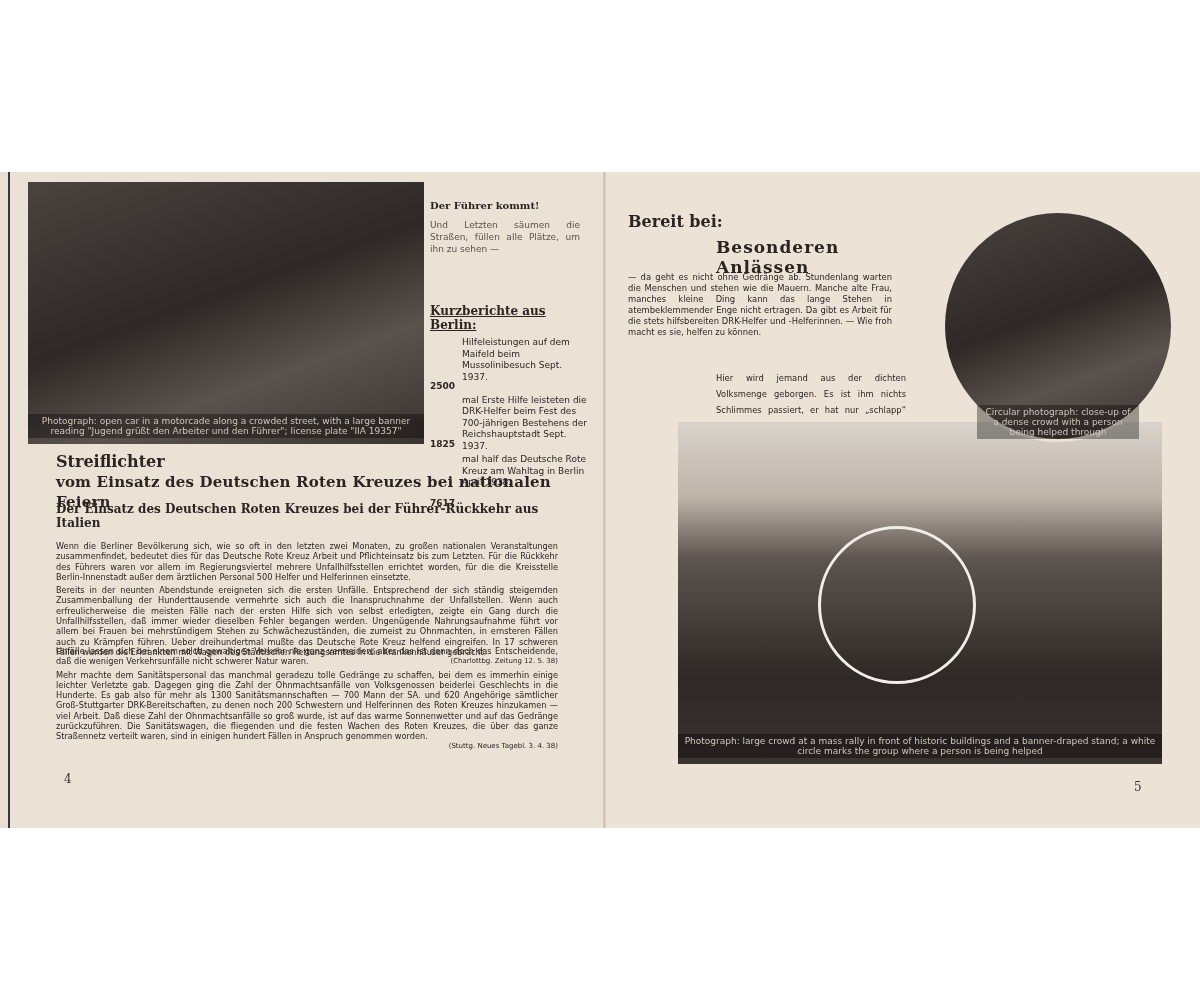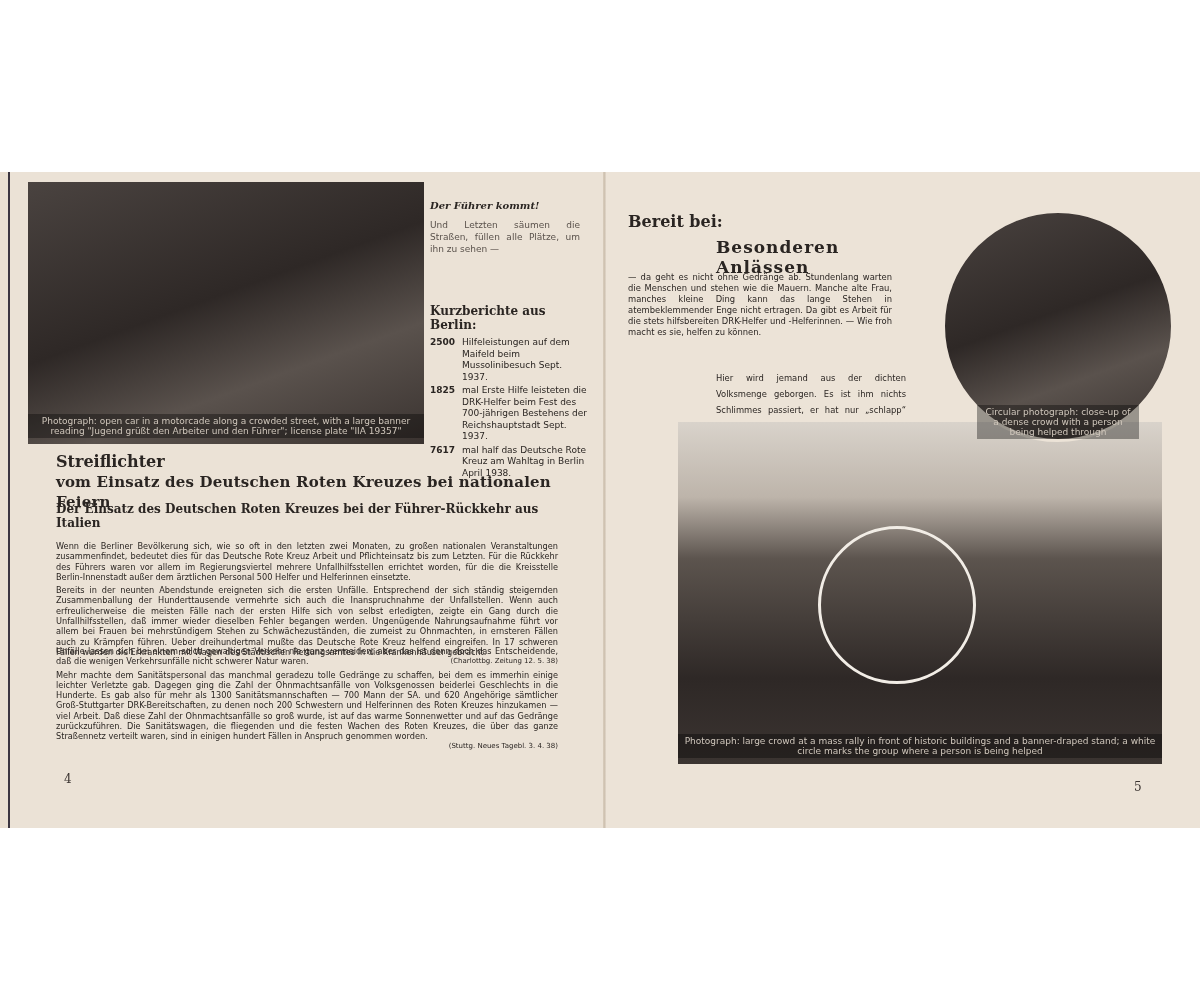--- a/index.html
+++ b/index.html
@@ -33,41 +33,41 @@
   }
   .photo-round { border-radius: 50%; }
   .circle-mark {
     position: absolute; border: 3px solid #f2ede6; border-radius: 50%;
   }
   .frak { font-family: "DejaVu Serif", serif; font-weight: bold; }
   .t-small { font-size: 8.2px; line-height: 10.3px; text-align: justify; }
   .t-side { font-size: 9px; line-height: 12px; }
   .cite { font-size: 7px; text-align: right; display: block; }
   .num-row { display: flex; gap: 4px; font-size: 9px; line-height: 11.5px; margin-bottom: 2px; }
-  .num-row .n { font-weight: bold; width: 28px; flex: 0 0 28px; }
+  .num-row .n { font-weight: bold; width: 28px; flex: 0 0 28px; margin-top: 44px; }
   .page-num { position: absolute; font-family: "DejaVu Serif", serif; font-size: 12px; color: #3a3330; }
 </style>
 </head>
 <body>
 
 <div class="spread">
 
   <div class="page-left">
 
     <div class="photo" style="left:18px; top:10px; width:396px; height:262px;">
       <span class="ph-note">Photograph: open car in a motorcade along a crowded street, with a large banner reading "Jugend grüßt den Arbeiter und den Führer"; license plate "IIA 19357"</span>
     </div>
 
     <div style="position:absolute; left:420px; top:28px; width:150px;">
-      <div class="frak" style="font-size:10px; margin-bottom:8px;font-style:italic;">Der Führer kommt!</div>
+      <div class="frak" style="font-size:10px; margin-bottom:8px;">Der Führer kommt!</div>
       <div class="t-side" style="color:#5a524c; text-align:justify;">Und Letzten säumen die Straßen, füllen alle Plätze, um ihn zu sehen —</div>
     </div>
 
     <div style="position:absolute; left:420px; top:132px; width:160px;">
-      <div class="frak" style="font-size:12px; margin-bottom:5px;">Kurzberichte aus Berlin:</div>
+      <div class="frak" style="font-size:12px; margin-bottom:5px;text-decoration:underline;">Kurzberichte aus Berlin:</div>
       <div class="num-row">
         <span class="n">2500</span>
         <span>Hilfeleistungen auf dem Maifeld beim Mussolinibesuch Sept. 1937.</span>
       </div>
       <div class="num-row">
         <span class="n">1825</span>
         <span>mal Erste Hilfe leisteten die DRK-Helfer beim Fest des 700-jährigen Bestehens der Reichshauptstadt Sept. 1937.</span>
       </div>
       <div class="num-row">
         <span class="n">7617</span>

